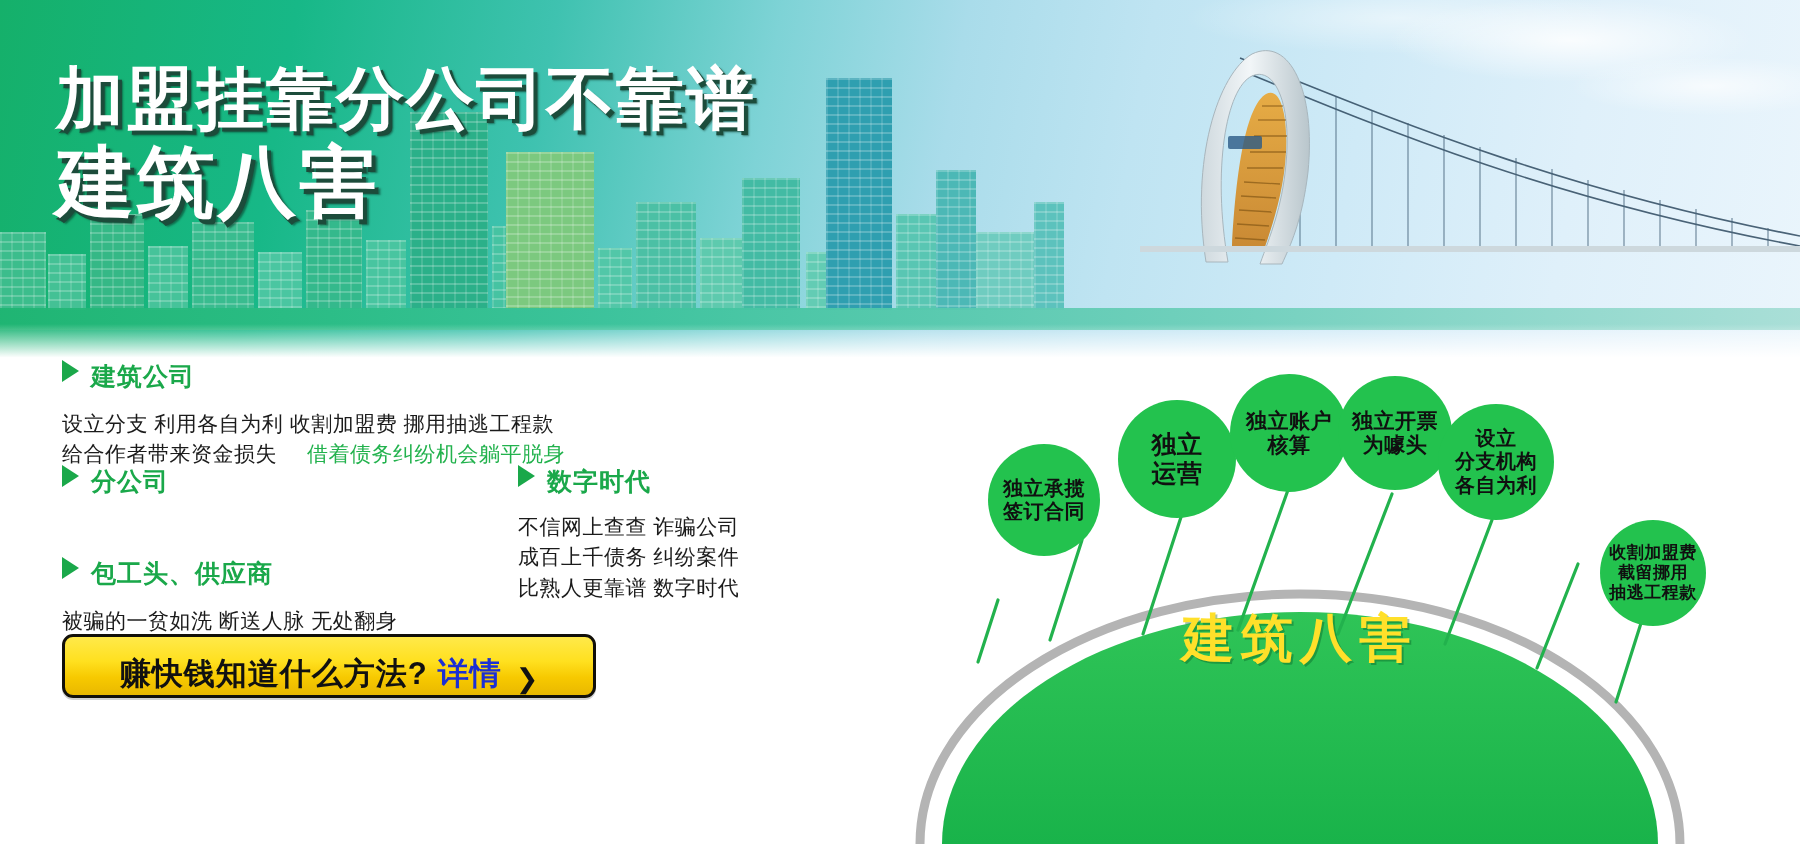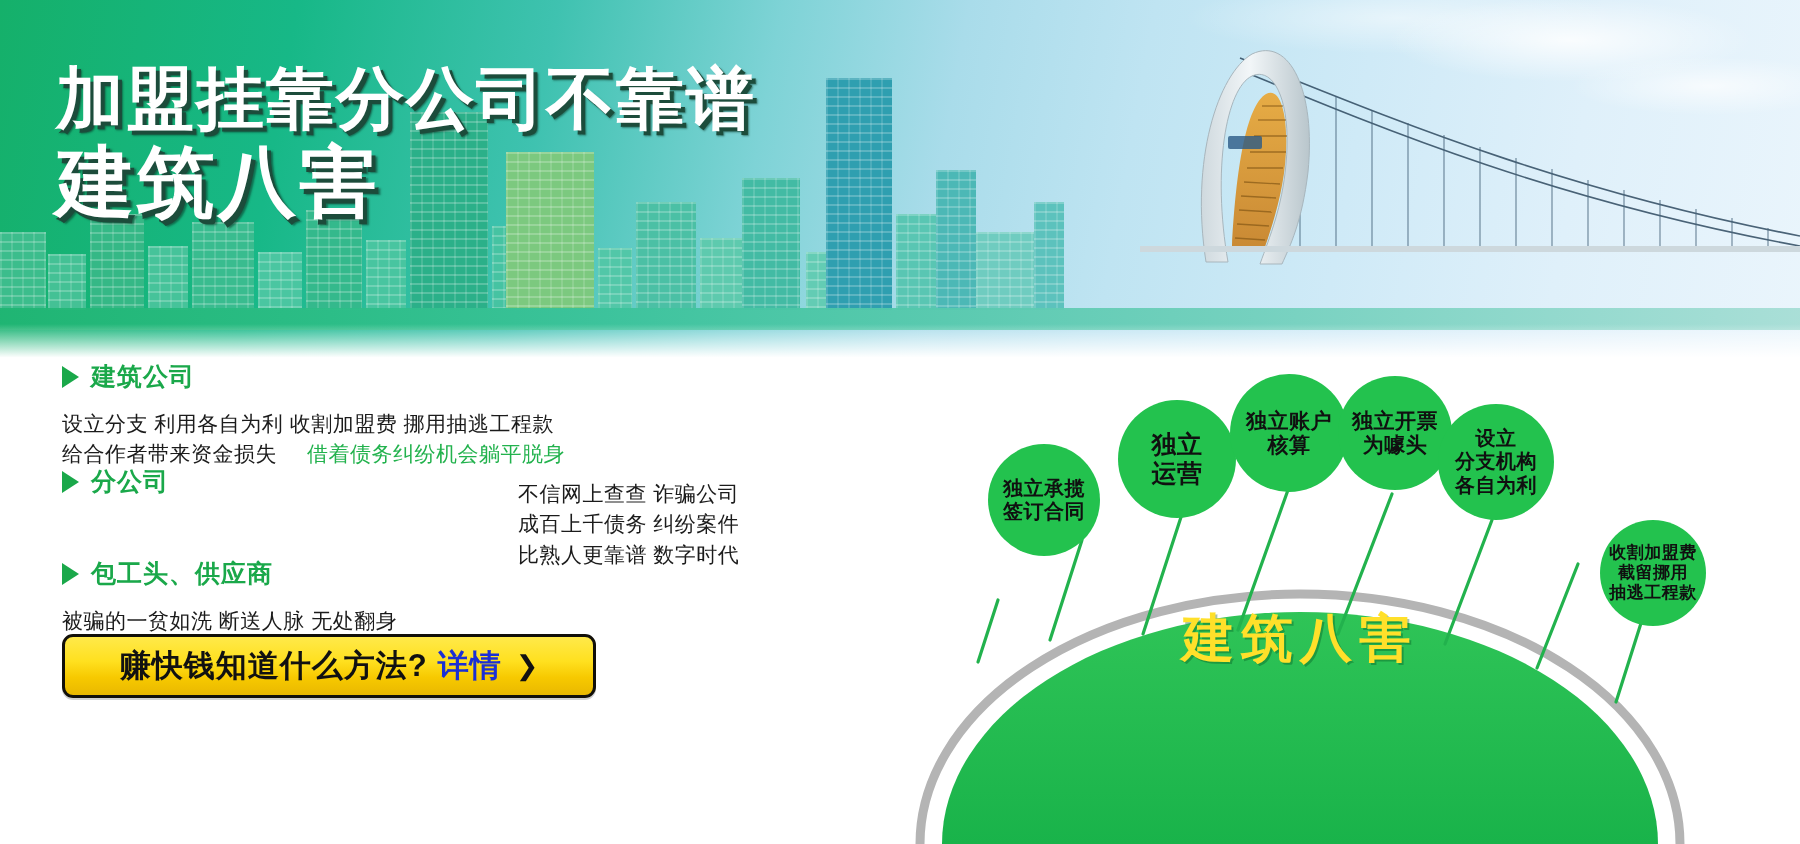--- a/index.html
+++ b/index.html
@@ -51,38 +51,38 @@
   }
   .headline .l2{
     font-size:78px;font-weight:bold;color:#ffffff;letter-spacing:3px;
     line-height:1.12;white-space:nowrap;margin-top:4px;
     text-shadow:4px 5px 0 #1c4c3b, 6px 6px 2px rgba(10,50,35,.55);
   }
 
   
   .content{position:absolute;left:0;top:372px;width:900px;height:472px;}
   .sec{position:absolute;}
-  .sec-head{display:flex;align-items:center;gap:12px;}
+  .sec-head{display:flex;align-items:flex-start;gap:12px;}
   .tri{
     width:0;height:0;border-left:17px solid #1aa84a;
     border-top:11px solid transparent;border-bottom:11px solid transparent;
     flex:0 0 auto;
   }
   .sec-title{font-size:25px;font-weight:bold;color:#1aa84a;letter-spacing:1px;white-space:nowrap;}
   .sec-line{font-size:21px;color:#1b1b1b;letter-spacing:.5px;white-space:nowrap;line-height:1.45;}
   .sec-line .gr{color:#22b24d;}
   .gap-lg{display:inline-block;width:30px;}
 
   
   .cta{
     position:absolute;left:62px;top:262px;width:528px;height:58px;
     border:3px solid #12100a;border-radius:11px;
     background:linear-gradient(to bottom,#ffe94a 0%,#ffe01f 42%,#f7c900 70%,#e9b800 100%);
     box-shadow:0 2px 0 rgba(0,0,0,.18);
-    display:flex;align-items:center;justify-content:center;gap:10px;
+    display:flex;align-items:flex-end;justify-content:center;gap:10px;
     cursor:pointer;
   }
   .cta-text{font-size:31px;font-weight:bold;color:#111111;letter-spacing:1px;white-space:nowrap;}
   .cta-link{font-size:31px;font-weight:bold;color:#1b2fd4;letter-spacing:1px;white-space:nowrap;}
   .cta-arrow{font-size:27px;color:#111;font-weight:normal;margin-left:4px;}
 
   
   .diagram{position:absolute;left:900px;top:372px;width:900px;height:472px;}
   .diagram svg{position:absolute;left:0;top:0;}
   .bub{
@@ -265,20 +265,24 @@
       <div class="sec-head">
         <span class="tri"></span>
         <span class="sec-title">包工头、供应商</span>
       </div>
       <div style="margin-top:16px;">
         <div class="sec-line">被骗的一贫如洗  断送人脉  无处翻身</div>
       </div>
     </div>
 
     <div class="sec" style="left:518px;top:93px;">
+      <div class="sec-head">
+        <span class="tri"></span>
+        <span class="sec-title">数字时代</span>
+      </div>
       <div style="margin-top:14px;">
         <div class="sec-line">不信网上查查 诈骗公司</div>
         <div class="sec-line">成百上千债务 纠纷案件</div>
         <div class="sec-line">比熟人更靠谱 数字时代</div>
       </div>
     </div>
 
     <div class="cta">
       <span class="cta-text">赚快钱知道什么方法?</span>
       <span class="cta-link">详情</span>

